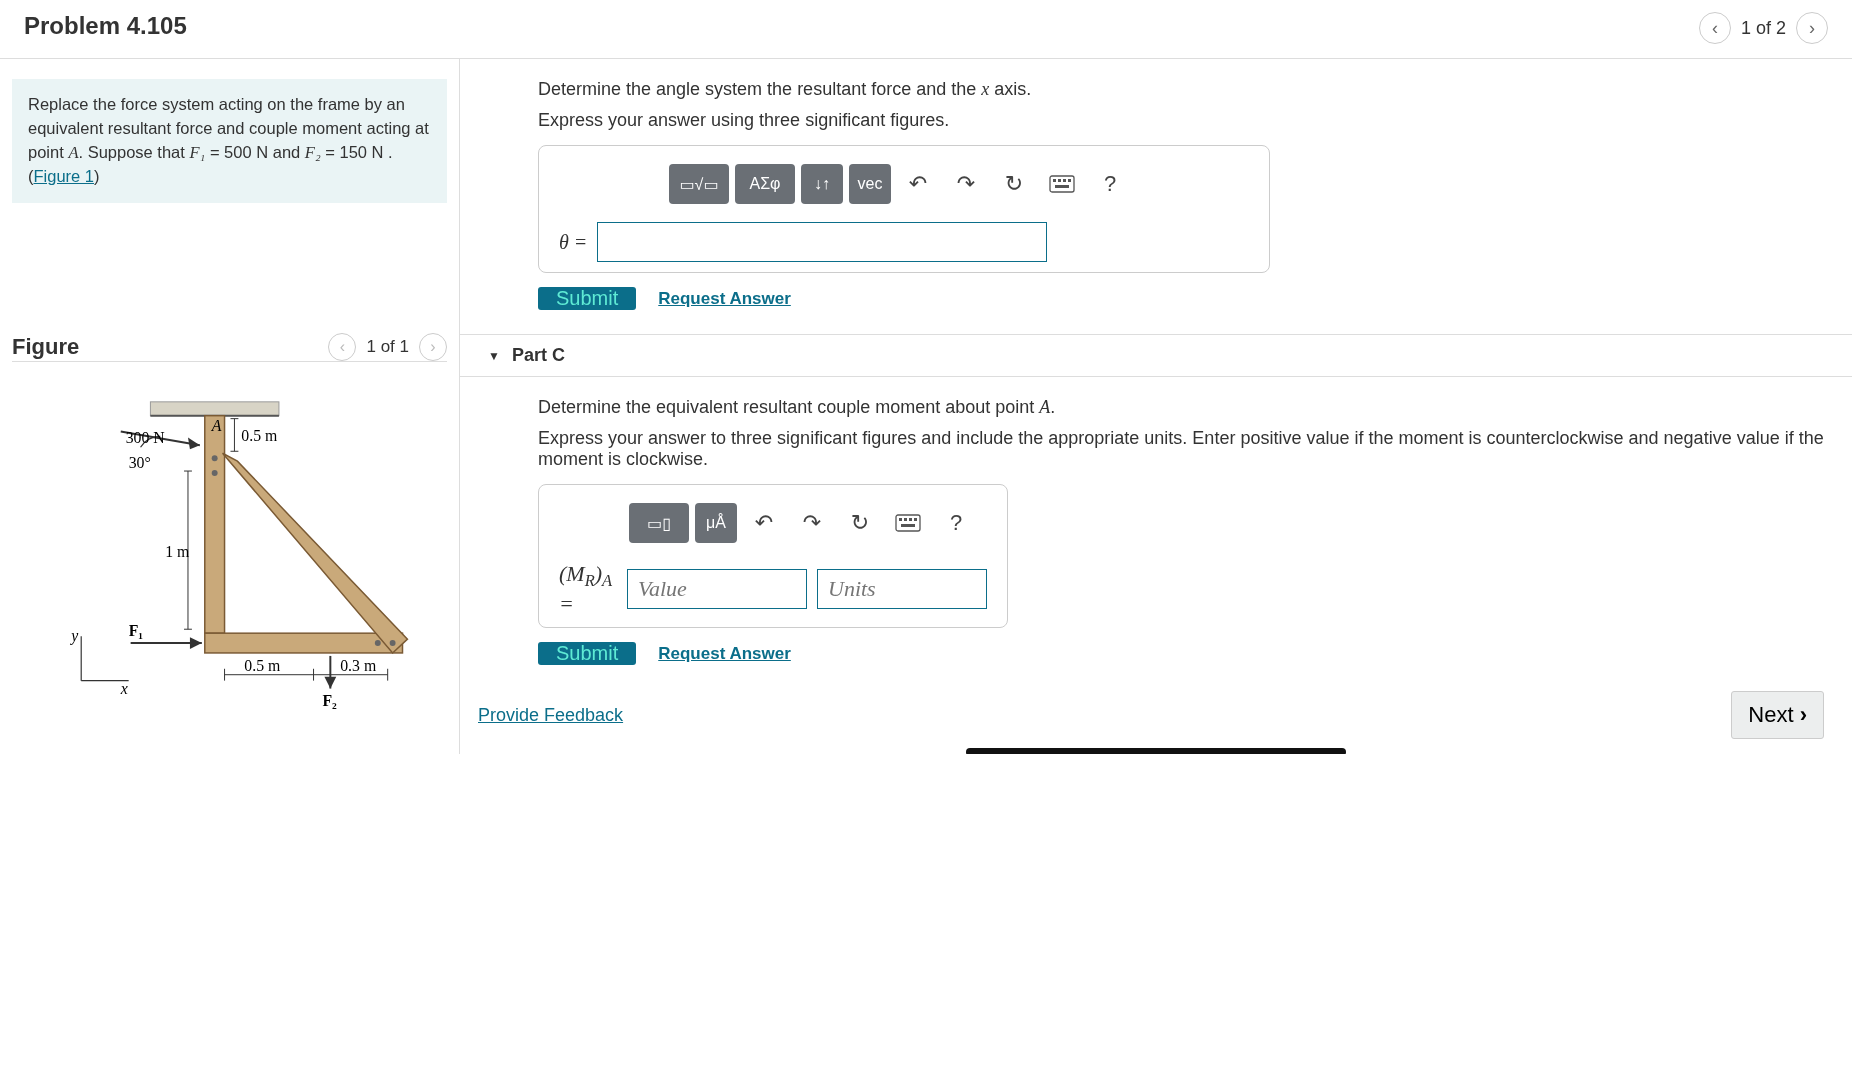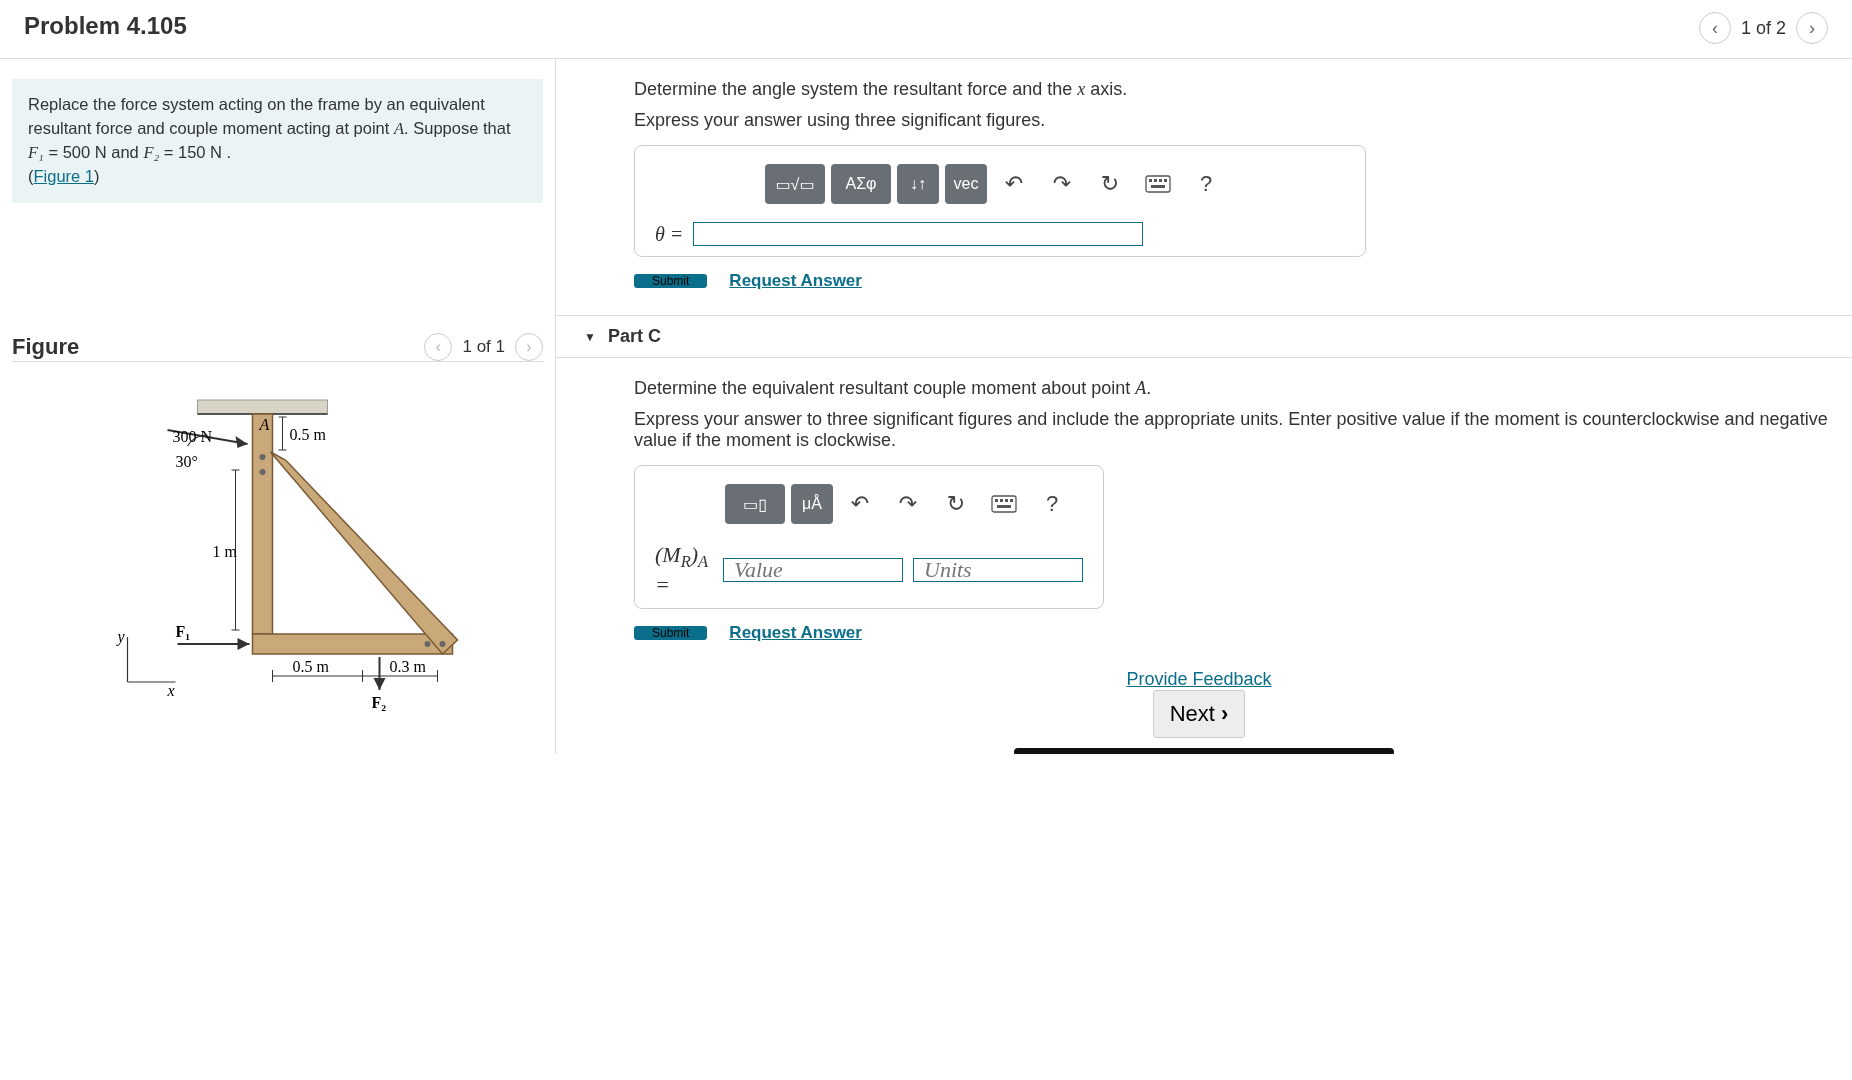--- a/index.html
+++ b/index.html
@@ -36,21 +36,21 @@
     display: flex; align-items: center; justify-content: center;
     cursor: pointer;
     color: #666;
     font-size: 18px;
   }
   .main {
     display: flex;
     height: calc(100% - 60px);
   }
   .left-col {
-    width: 556px;
+    width: 460px;
     padding: 20px 12px 12px 12px;
     border-right: 1px solid #ddd;
     flex-shrink: 0;
   }
   .problem-box {
     background: #eaf4f5;
     padding: 14px 16px;
     font-size: 16.5px;
     line-height: 1.45;
   }
@@ -107,51 +107,50 @@
     font-size: 16px;
     border: none;
     cursor: pointer;
   }
   .tbtn.light { background: transparent; color: #444; font-size: 22px;}
   .tbtn.wide { min-width: 60px;}
   .eq-row { display: flex; align-items: center; gap: 10px; font-size: 20px; }
   .eq-label { font-style: italic; font-family: 'Times New Roman', serif; }
   .eq-input {
     border: 1px solid #0b6e8a;
-    height: 24px;
+    height: 40px;
     font-size: 22px;
     padding: 4px 10px;
     font-family: 'Times New Roman', serif;
     font-style: italic;
     color: #888;
     background:#fff;
   }
   .eq-input.long { width: 450px; }
   .eq-input.mid  { width: 180px; }
   .eq-input.short{ width: 170px; }
   .unit-text { font-size: 17px; color:#333; line-height:1.4; }
   .btn-row { margin: 14px 0 8px 0; display:flex; align-items:center; gap:22px;}
   .submit-btn {
-    background: #0b6e8a; color:#000000; border:none;
-    padding: 0 18px; font-size: 12px; border-radius: 3px; cursor:pointer;
+    background: #0b6e8a; color:#5eead4; border:none;
+    padding: 0 18px; font-size: 20px; border-radius: 3px; cursor:pointer;
   }
   .req-link { color:#0b6e8a; font-weight:bold; text-decoration: underline; font-size:17px; cursor:pointer;}
   .part-divider {
     border-top: 1px solid #ddd;
     border-bottom: 1px solid #ddd;
     padding: 10px 0 10px 28px;
     margin-top: 24px;
     display:flex; align-items:center; gap:12px;
     font-weight:bold; font-size:18px;
   }
   .caret-down { font-size: 12px; }
   .feedback-row {
     display:flex; justify-content: space-between; align-items:center;
     padding: 18px 28px 0 18px;
-    flex-direction: column;
   }
   .feedback-link { color:#0b6e8a; text-decoration: underline; font-size:18px; cursor:pointer;}
   .next-btn {
     background:#eceeee; border:1px solid #ccc; border-radius:3px;
     padding: 10px 16px; font-size:22px; cursor:pointer;
   }
   .figure-svg { width: 100%; height: 100%; }
   .fig-text { font-family: 'Times New Roman', serif; font-size: 16px; }
   .superscript { font-size: 0.7em; vertical-align: super; }
   .subscript { font-size: 0.75em; vertical-align: sub; }

